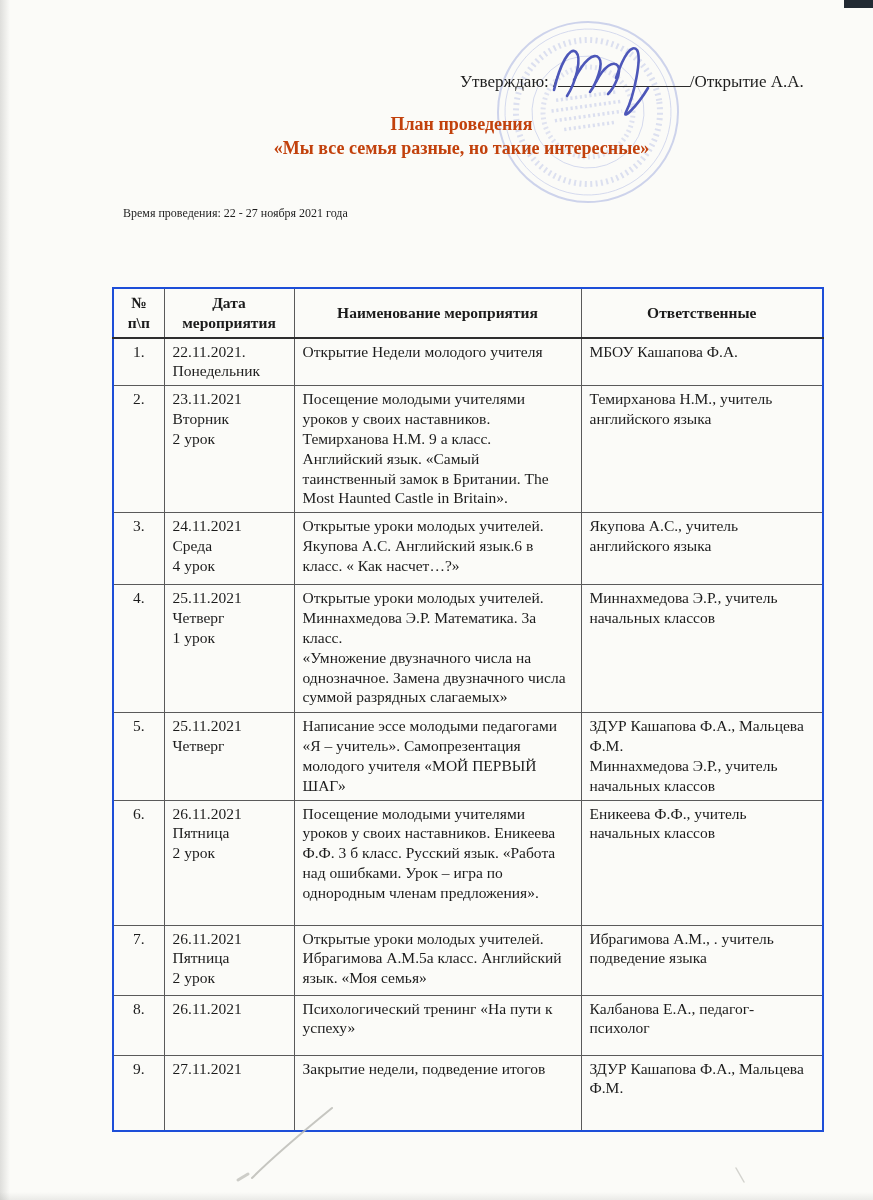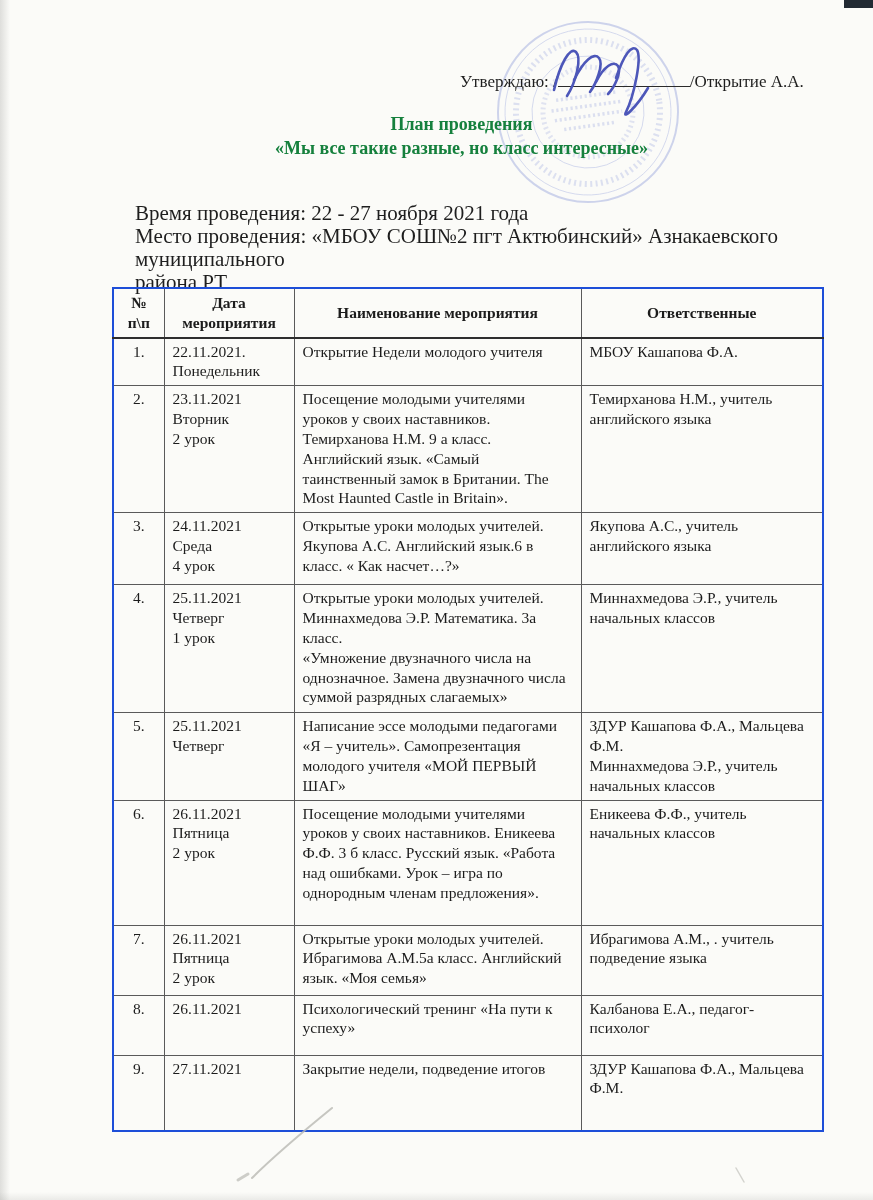--- a/index.html
+++ b/index.html
@@ -18,22 +18,22 @@
     background:linear-gradient(to top,rgba(90,90,88,.10),rgba(90,90,88,0));}
   .corner-mark{position:absolute;top:0;right:0;width:29px;height:8px;background:#222a33;}
 
   .approval{position:absolute;top:72px;left:460px;font-size:17px;white-space:nowrap;}
   .sig-line{display:inline-block;width:132px;border-bottom:1px solid #2b2b2b;height:14px;vertical-align:baseline;}
 
   .stamp{position:absolute;left:492px;top:16px;pointer-events:none;opacity:.55;}
   .signature{position:absolute;left:548px;top:38px;pointer-events:none;}
 
   .titles{position:absolute;top:112px;left:50px;right:0;text-align:center;
-    font-weight:bold;font-size:18px;line-height:24px;color:#15803d;}
-  .meta{position:absolute;top:202px;left:135px;width:700px;font-size:21px;line-height:23px;}
+    font-weight:bold;font-size:18px;line-height:24px;color:#c2410c;}
+  .meta{position:absolute;top:202px;left:123px;width:700px;font-size:12px;line-height:23px;}
   .meta .pre{white-space:pre-line;}
 
   .pre{white-space:pre-line;}
 
   #plan-table{
     position:absolute;left:112px;top:287px;width:710px;
     border-collapse:collapse;table-layout:fixed;
     font-size:15.5px;line-height:1.28;color:#1c1c1c;
   }
   #plan-table th,#plan-table td{border:1px solid #5a5a5a;padding:3px 8px 4px 8px;}
@@ -90,27 +90,25 @@
     <g stroke="#4d57b9" stroke-width="2.6" fill="none" stroke-linecap="round">
       <path d="M6 52 C 12 26, 22 8, 28 14 C 34 20, 28 44, 19 58"></path>
       <path d="M26 42 C 36 22, 46 14, 51 20 C 56 26, 48 46, 42 54"></path>
       <path d="M48 44 C 56 28, 66 22, 70 28 C 74 34, 66 50, 60 56"></path>
       <path d="M68 40 C 76 16, 84 6, 89 12 C 94 20, 86 58, 78 74 C 74 82, 88 70, 100 50"></path>
     </g>
   </svg>
 
   <div class="titles">
     <div>План проведения</div>
-    <div>«Мы все такие разные, но класс интересные»</div>
+    <div>«Мы все семья разные, но такие интересные»</div>
   </div>
 
   <div class="meta">
     <div class="pre">Время проведения: 22 - 27 ноября 2021 года</div>
-    <div class="pre">Место проведения: «МБОУ СОШ№2 пгт Актюбинский» Азнакаевского муниципального
-района РТ</div>
   </div>
 
   <table id="plan-table">
     <colgroup>
       <col class="col-num">
         <col class="col-date">
         <col class="col-event">
         <col class="col-resp">
     </colgroup>
     <thead>

